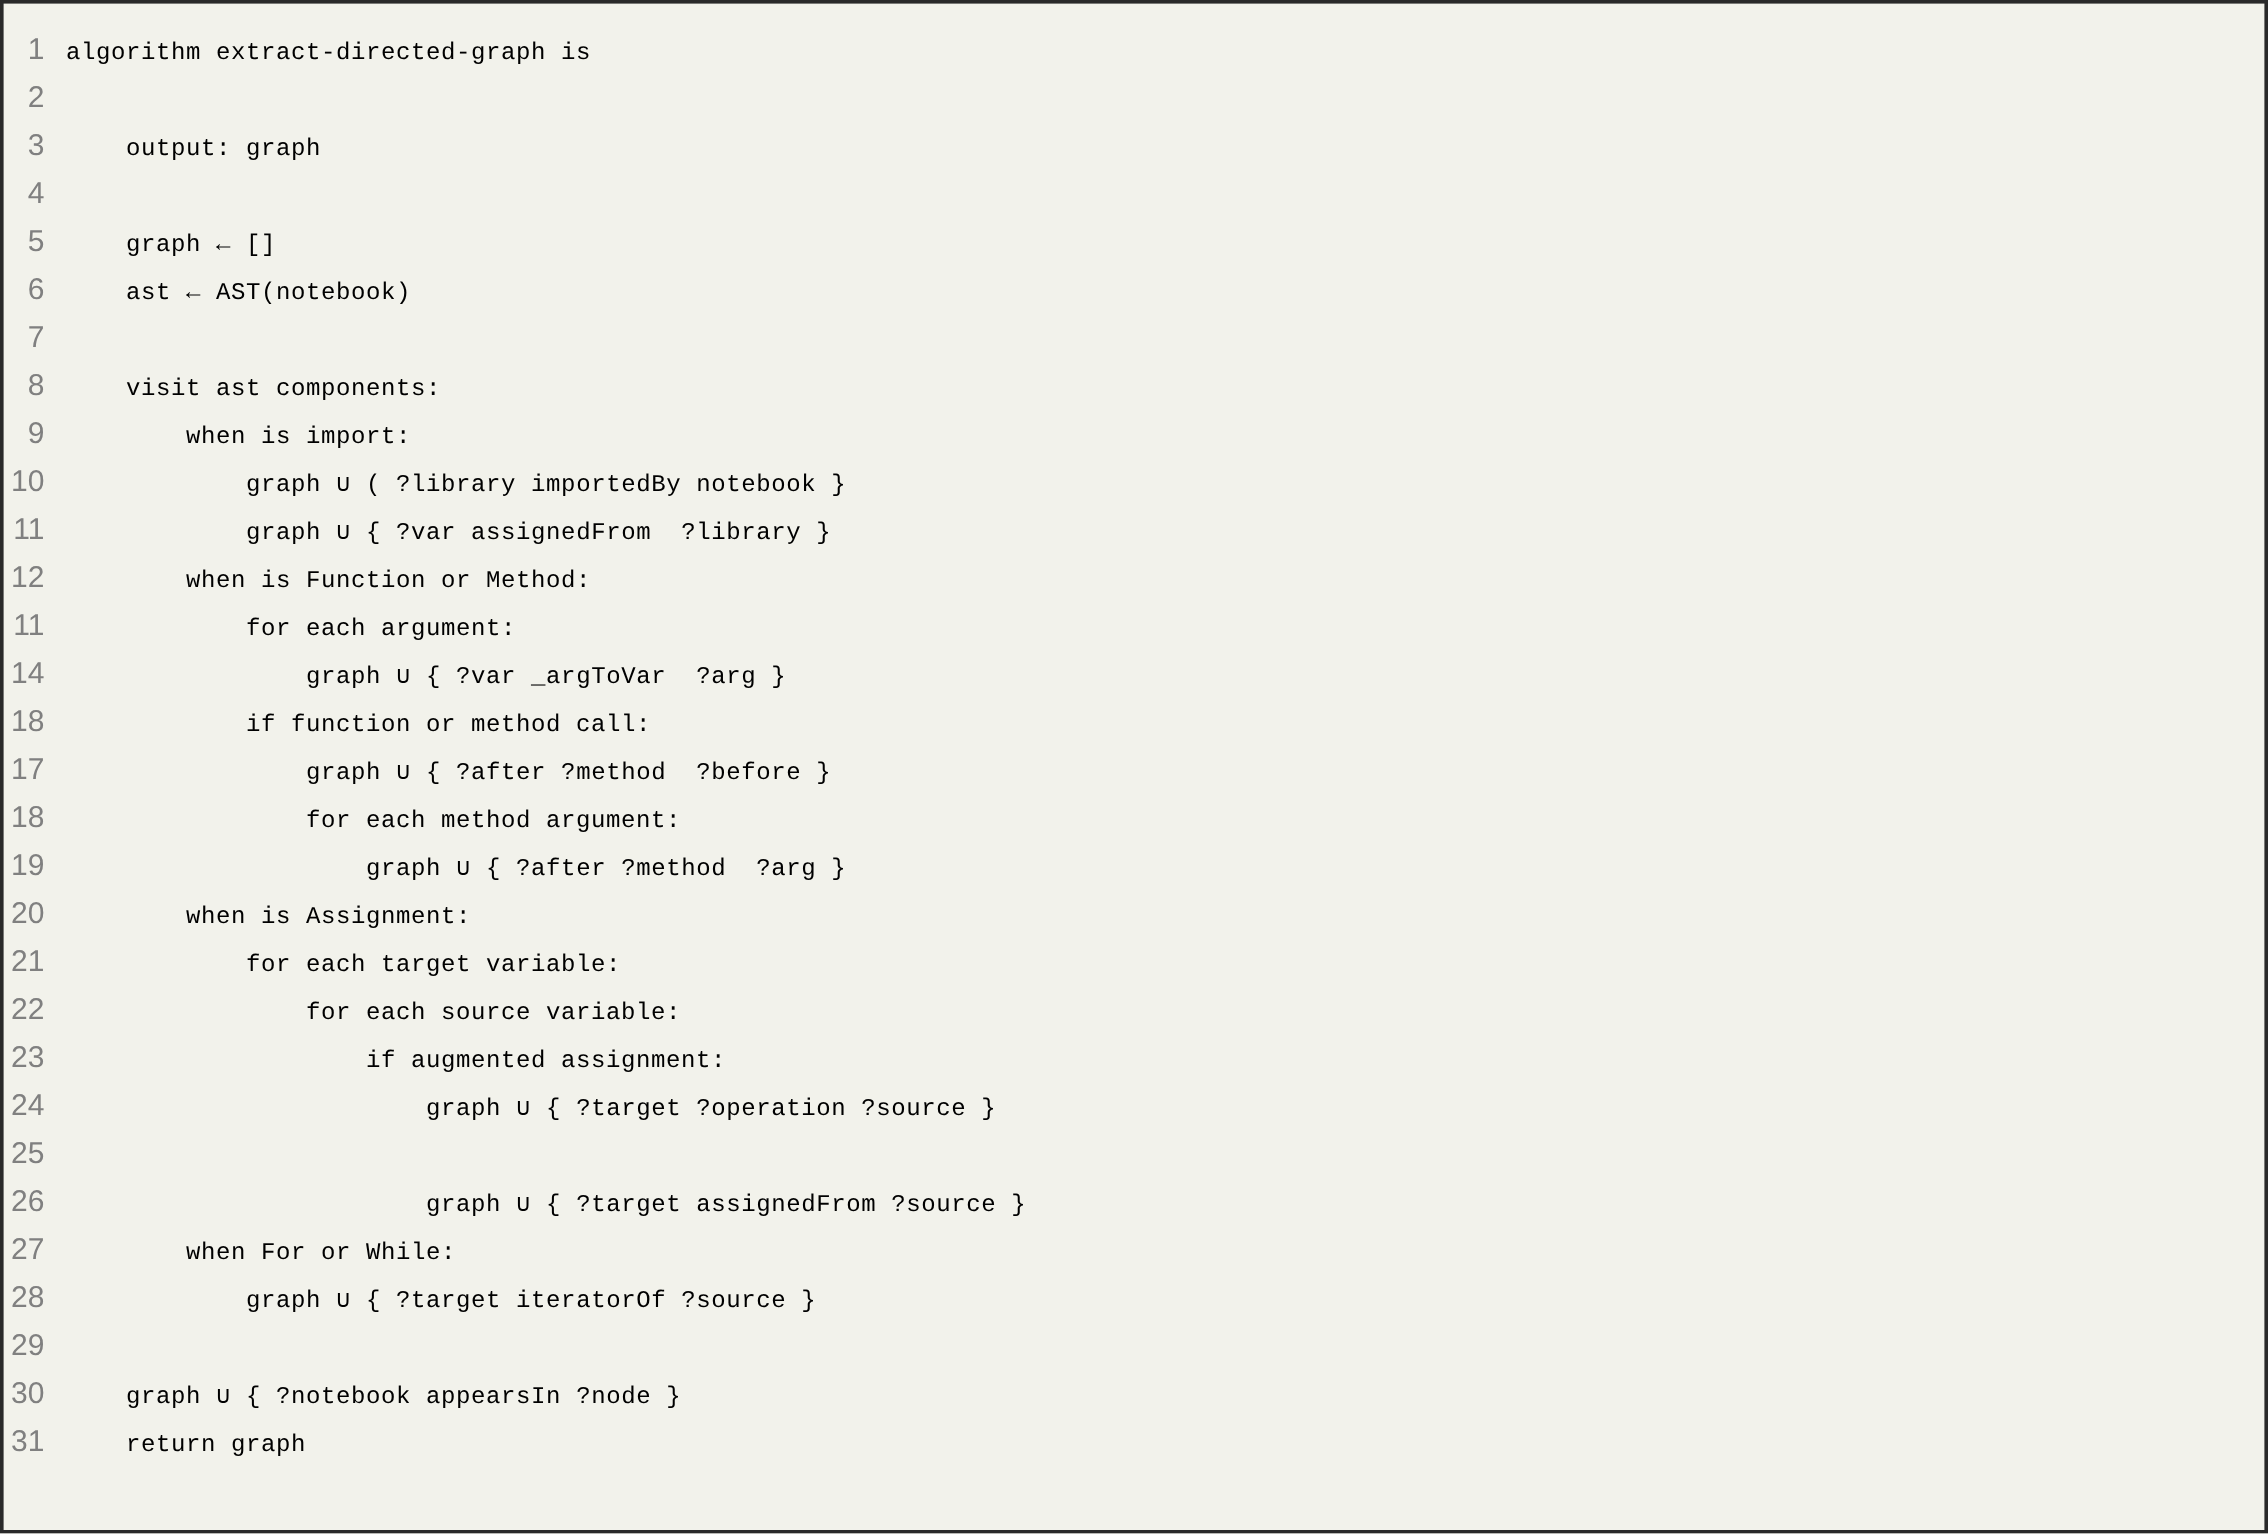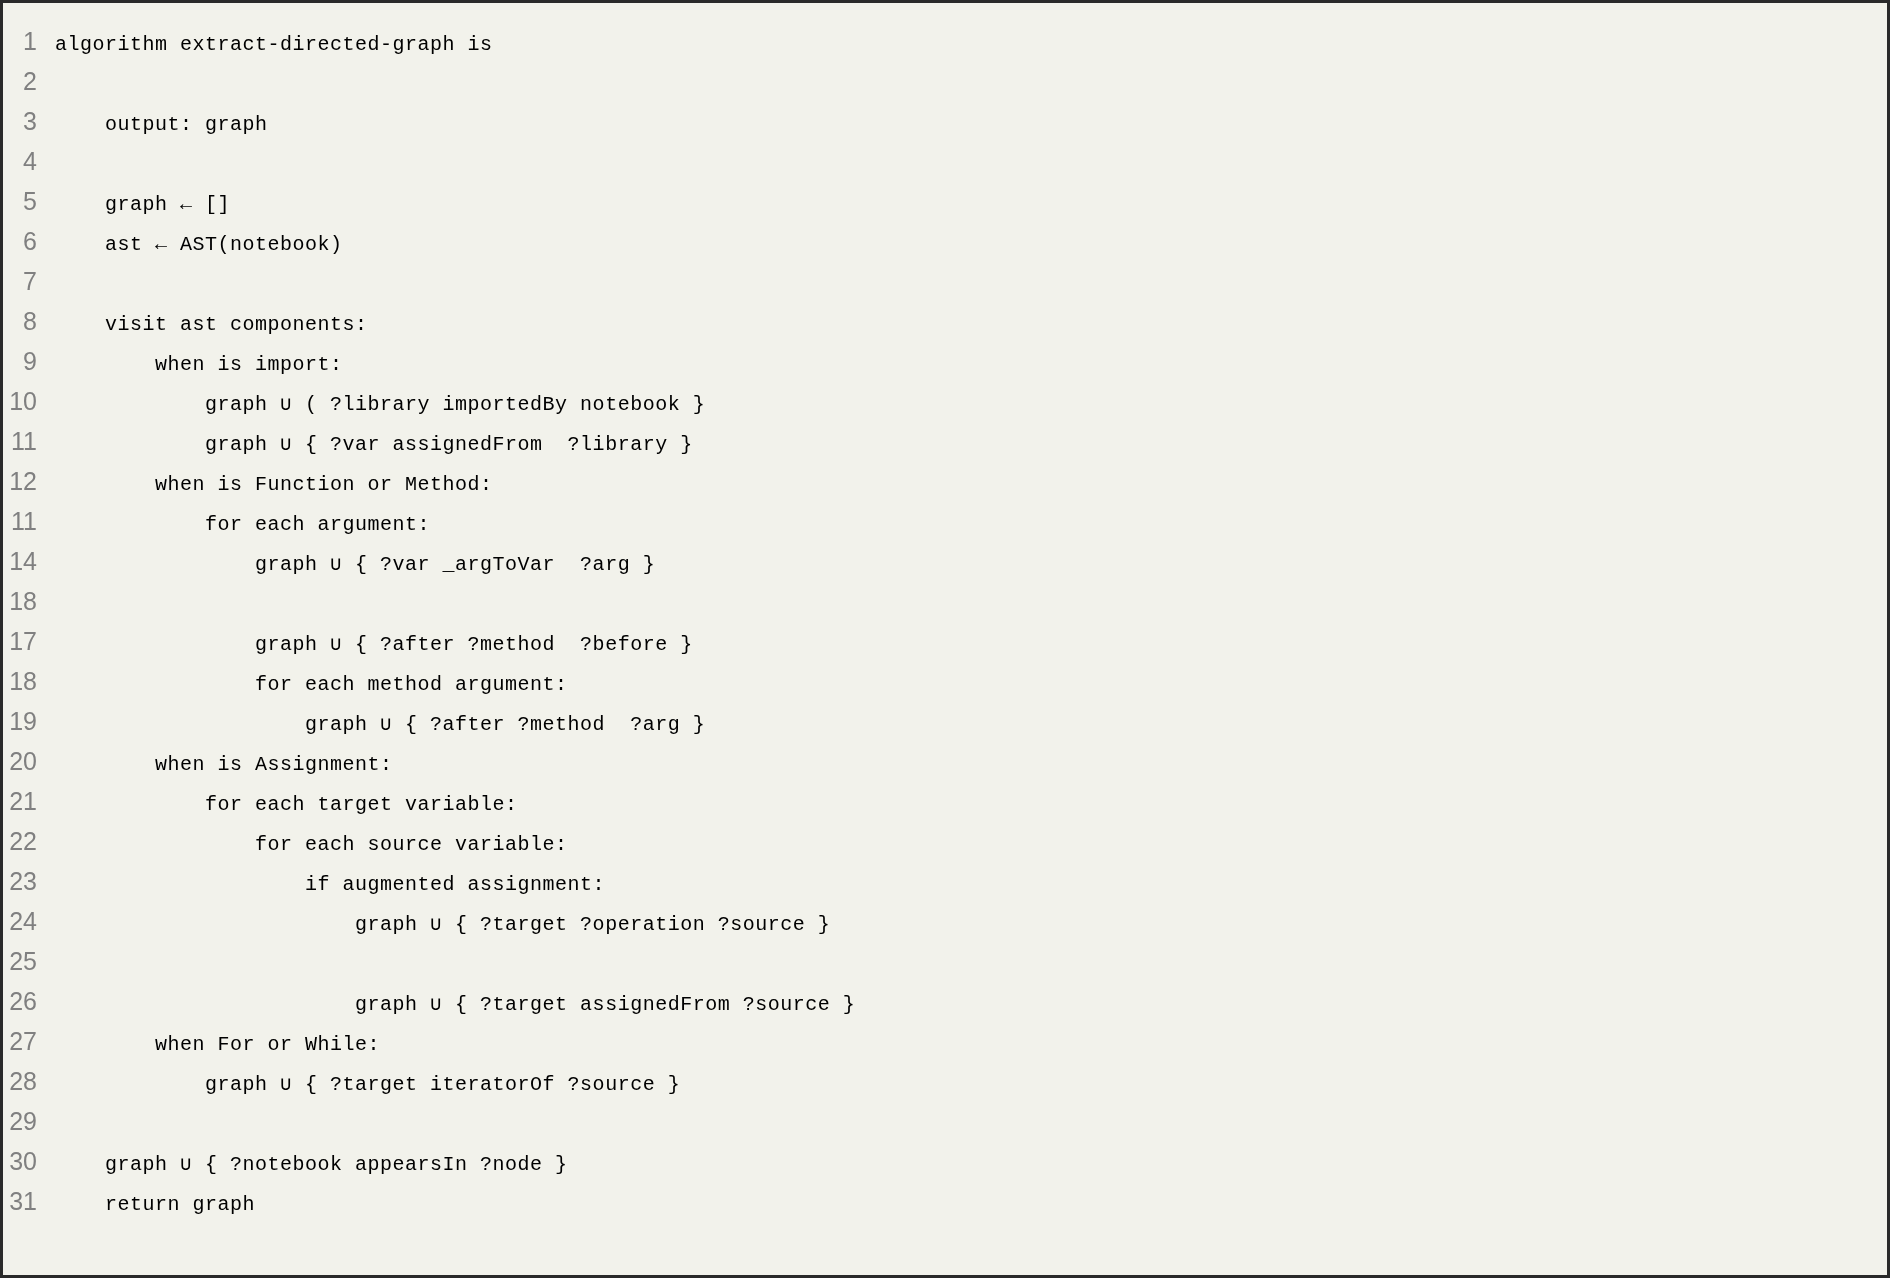--- a/index.html
+++ b/index.html
@@ -94,20 +94,21 @@
     <div class="code-line">
       <span class="line-number">11</span>
       <span class="line-content">            for each argument:</span>
     </div>
     <div class="code-line">
       <span class="line-number">14</span>
       <span class="line-content">                graph ∪ { ?var _argToVar  ?arg }</span>
     </div>
     <div class="code-line">
       <span class="line-number">18</span>
+      <span class="line-content">            if function or method call:</span>
     </div>
     <div class="code-line">
       <span class="line-number">17</span>
       <span class="line-content">                graph ∪ { ?after ?method  ?before }</span>
     </div>
     <div class="code-line">
       <span class="line-number">18</span>
       <span class="line-content">                for each method argument:</span>
     </div>
     <div class="code-line">

